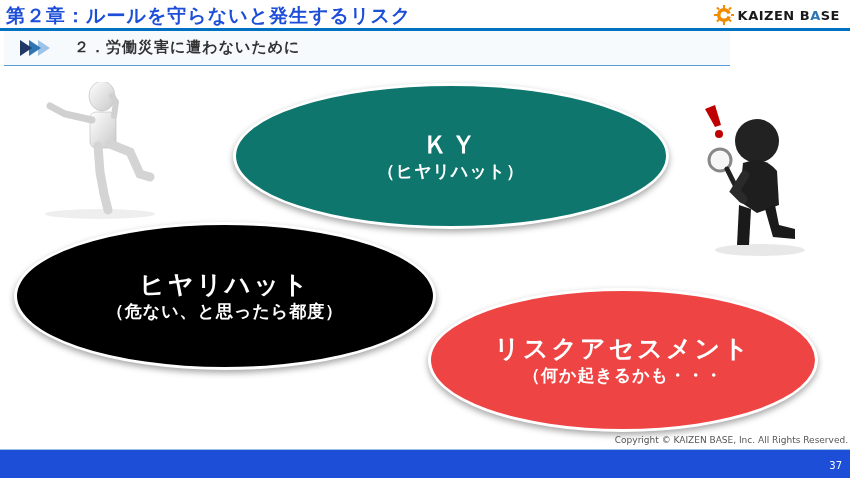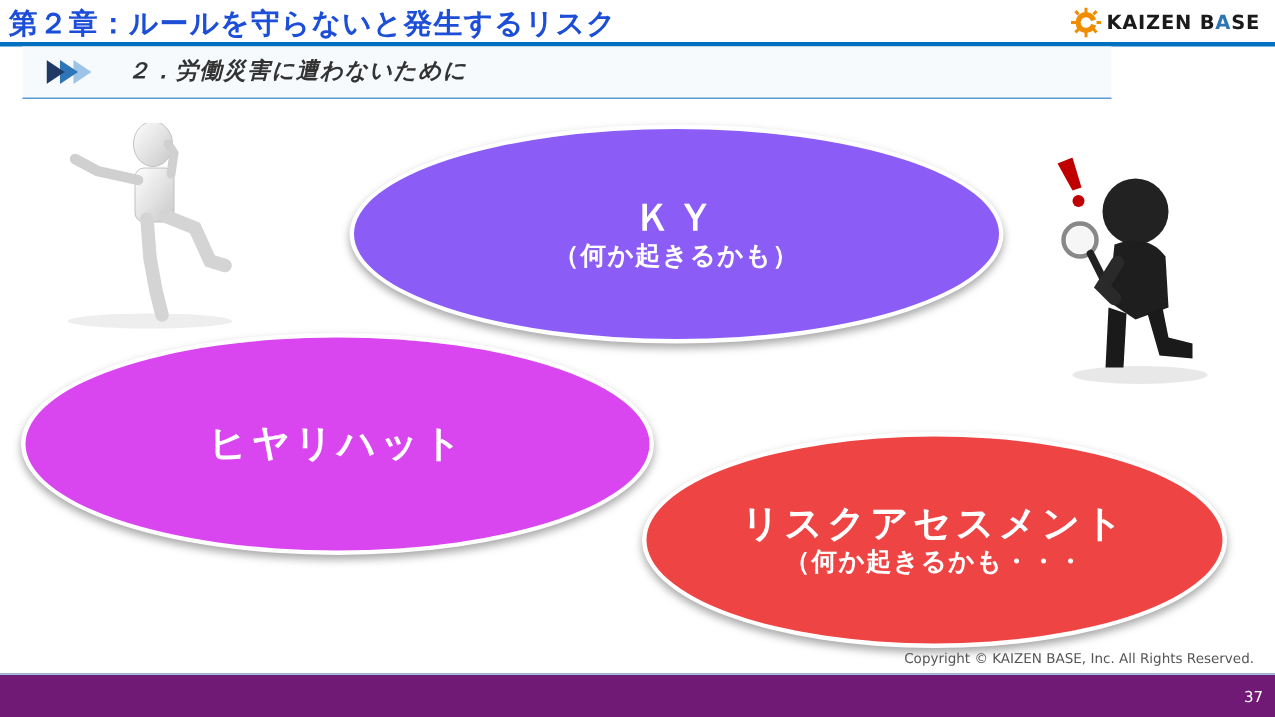--- a/index.html
+++ b/index.html
@@ -2,35 +2,35 @@
 <html><head>
 <meta charset="utf-8">
 <style>
   html, body { margin:0; padding:0; }
   body { width:850px; height:478px; position:relative; overflow:hidden; background:#ffffff; font-family:"DejaVu Sans", sans-serif; }
   .header-title { position:absolute; left:6px; top:3px; font-size:19px; font-weight:bold; color:#1d4ed8; letter-spacing:1px; white-space:nowrap; }
   .logo { position:absolute; right:10px; top:5px; display:flex; align-items:center; gap:4px; }
   .logo-text { font-family:"DejaVu Sans", sans-serif; font-weight:bold; font-size:13px; color:#1a1a1a; letter-spacing:0.5px; }
   .logo-text .accent { color:#2e75b6; }
   .header-rule { position:absolute; left:0; top:28px; width:850px; height:3px; background:#0070c0; }
-  .subheader { position:absolute; left:15px; top:31px; width:726px; height:34px; background:#f7fafd; border-bottom:1.5px solid #5b9bd5;font-style:italic; }
+  .subheader { position:absolute; left:4px; top:31px; width:726px; height:34px; background:#f7fafd; border-bottom:1.5px solid #5b9bd5; }
   .arrows { position:absolute; left:16px; top:9px; width:40px; height:16px; }
   .subheader-title { position:absolute; left:70px; top:7px; font-size:15px; font-weight:bold; color:#333333; letter-spacing:1px; white-space:nowrap; }
   .ellipse { position:absolute; border-radius:50%; border:3px solid #ffffff; box-shadow:0 3px 6px rgba(0,0,0,0.35); display:flex; flex-direction:column; align-items:center; justify-content:center; color:#ffffff; font-weight:bold; text-align:center; }
   .ellipse .main { font-size:25px; letter-spacing:3px; line-height:1.2; }
   .ellipse .sub { font-size:17px; letter-spacing:1px; line-height:1.3; }
-  .e-ky { left:233px; top:83px; width:430px; height:140px; background:#8b5cf6; }
-  .e-hiyari { left:14px; top:222px; width:416px; height:142px; background:#d946ef; }
+  .e-ky { left:233px; top:83px; width:430px; height:140px; background:#0f766e; }
+  .e-hiyari { left:14px; top:222px; width:416px; height:142px; background:#000000; }
   .e-risk { left:428px; top:288px; width:384px; height:138px; background:#ef4444; }
   .e-risk .sub { text-align:right; }
   .e-risk .sub2 { display:block; padding-left:132px; }
   .figure-left { position:absolute; left:30px; top:82px; width:140px; height:142px; }
   .figure-right { position:absolute; left:695px; top:105px; width:112px; height:155px; }
-  .copyright { position:absolute; right:14px; top:435px; font-size:9px; color:#555555; white-space:nowrap; }
-  .footer { position:absolute; left:0; top:449px; width:850px; height:29px; background:#701a75; border-top:1px solid #9dc3e6; }
+  .copyright { position:absolute; right:2px; top:435px; font-size:9px; color:#555555; white-space:nowrap; }
+  .footer { position:absolute; left:0; top:449px; width:850px; height:29px; background:#1d4ed8; border-top:1px solid #9dc3e6; }
   .page-num { position:absolute; right:8px; top:10px; font-size:10px; color:#ffffff; }
 </style>
 </head>
 <body>
 
 <div class="header-title">第２章：ルールを守らないと発生するリスク</div>
 
 <div class="logo">
   <svg width="20" height="20" viewBox="0 0 20 20">
     <g fill="#f08c00">
@@ -88,25 +88,26 @@
   <path d="M44 100 L42 140 L54 140 L56 104 Z" fill="#1a1a1a"></path>
   <path d="M70 104 L78 132 L100 134 L100 124 L84 120 L80 100 Z" fill="#1a1a1a"></path>
   <circle cx="25" cy="55" r="11" fill="none" stroke="#888888" stroke-width="3"></circle>
   <circle cx="25" cy="55" r="9" fill="#f0f0f0" opacity="0.6"></circle>
   <path d="M32 64 L42 84" stroke="#222222" stroke-width="5" stroke-linecap="round"></path>
   <path d="M50 70 L40 86 L48 94" stroke="#2a2a2a" stroke-width="9" fill="none" stroke-linecap="round"></path>
 </svg>
 
 <div class="ellipse e-ky">
   <span class="main">ＫＹ</span>
-  <span class="sub">（何か起きるかも）</span>
+  <span class="sub">（ヒヤリハット）</span>
 </div>
 
 <div class="ellipse e-hiyari">
   <span class="main">ヒヤリハット</span>
+  <span class="sub">（危ない、と思ったら都度）</span>
 </div>
 
 <div class="ellipse e-risk">
   <span class="main">リスクアセスメント</span>
   <span class="sub">
     <span>（何か起きるかも・・・</span>
   </span>
 </div>
 
 <div class="copyright">Copyright ©  KAIZEN BASE, Inc.  All Rights Reserved.</div>

